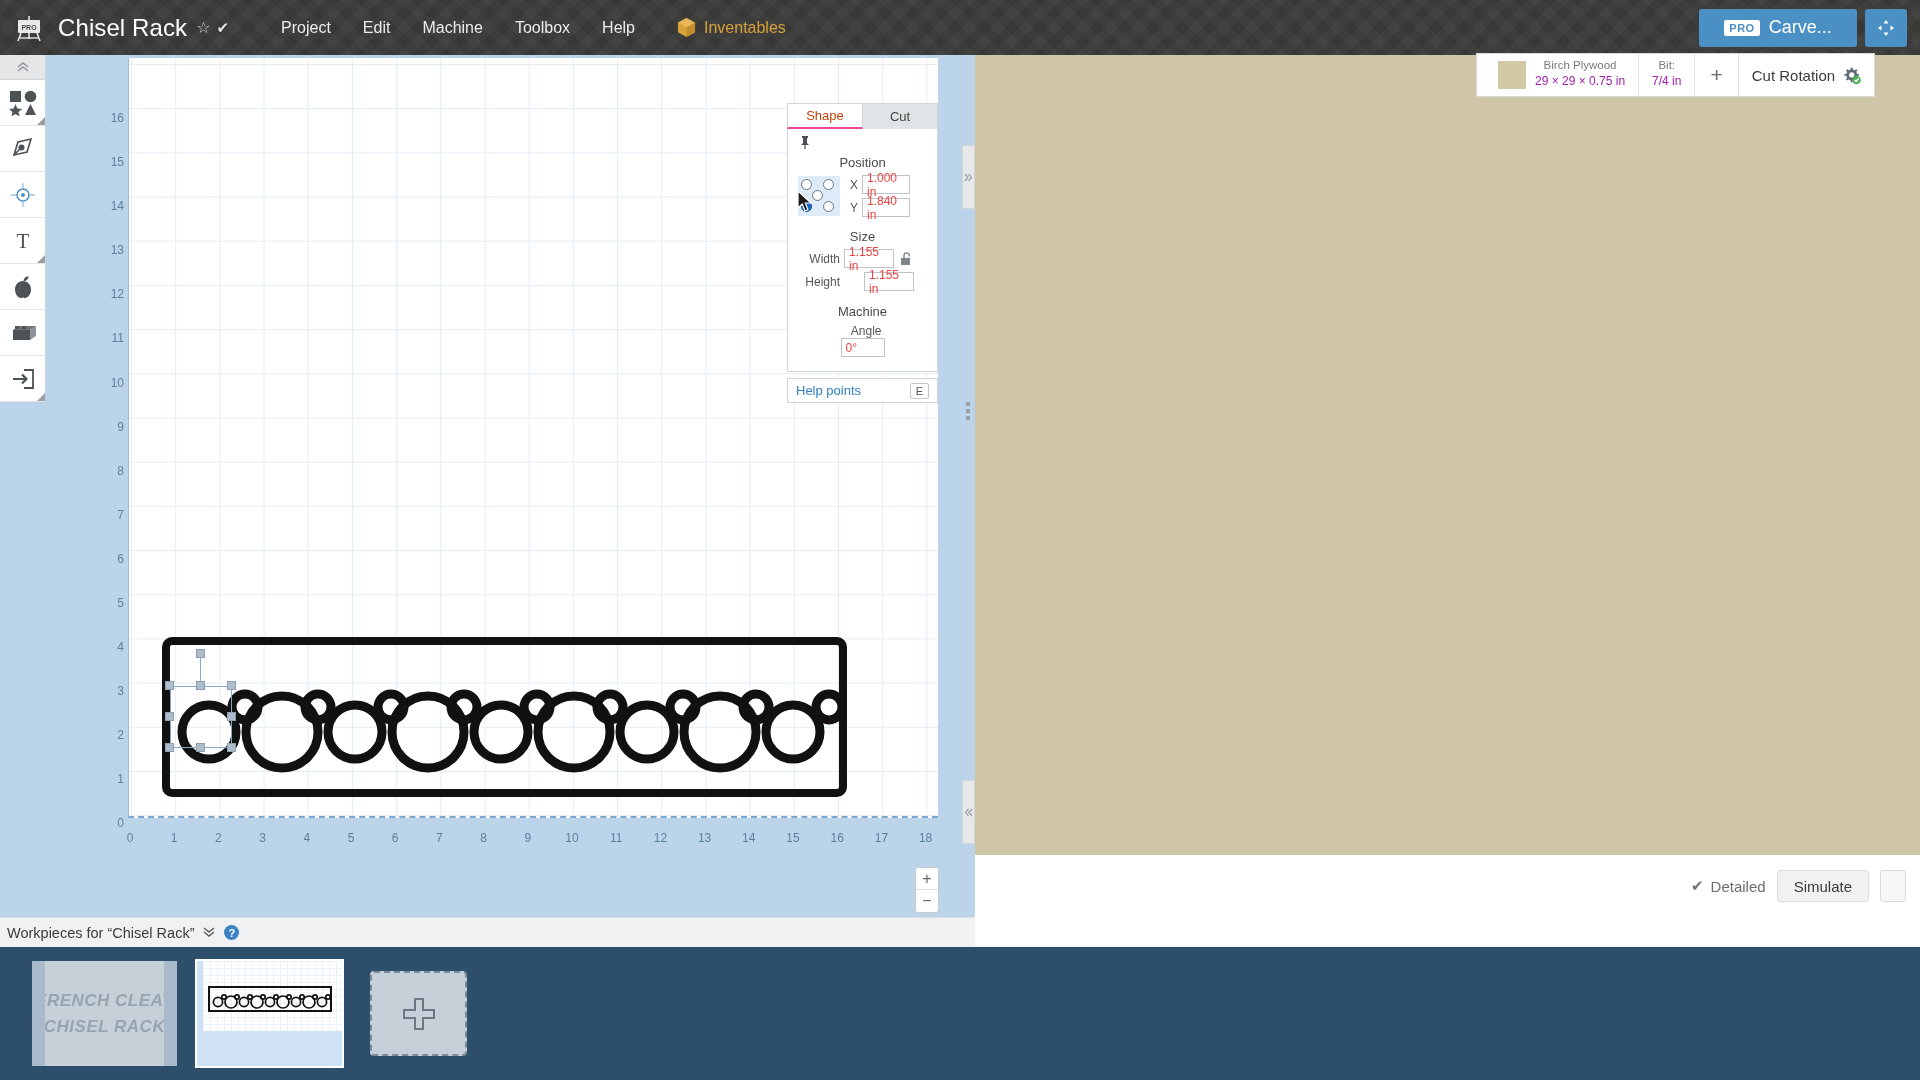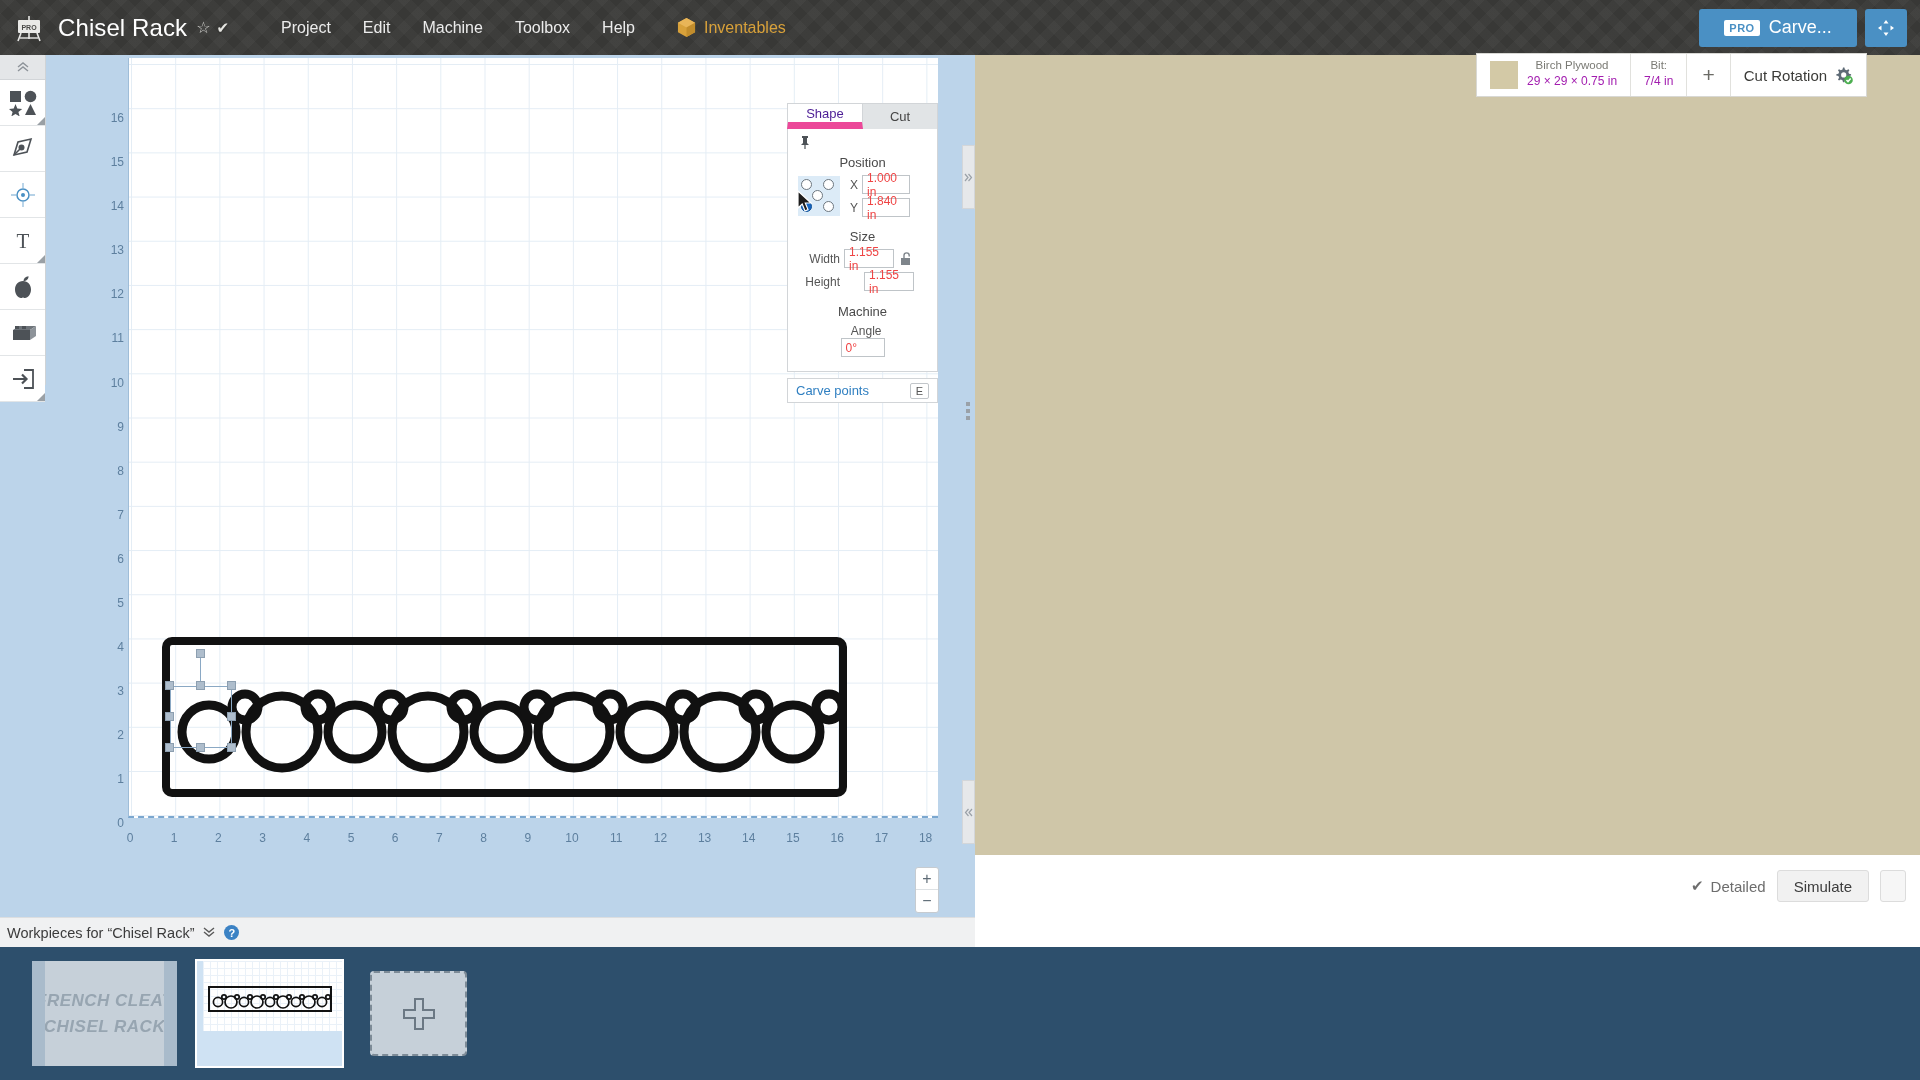--- a/index.html
+++ b/index.html
@@ -127,21 +127,21 @@
   
   #shape-panel {
     position: absolute; left: 787px; top: 103px; width: 151px; z-index: 20;
   }
   .panel-tabs { display: flex; height: 26px; }
   .ptab {
     flex: 1; display: flex; align-items: center; justify-content: center;
     font-size: 13px; color: #444; cursor: pointer;
     border: 1px solid #d2d5d8; border-bottom: none;
   }
-  .ptab.active { background: #fff; color: #4c1d95; border-bottom: 7px solid #ec4899; position: relative; z-index: 2; }
+  .ptab.active { background: #fff; color: #c2410c; border-bottom: 2px solid #ec4899; position: relative; z-index: 2; }
   .ptab.inactive { background: #e1e4e6; border-left: none; }
   .panel-body {
     background: #fff; border: 1px solid #d2d5d8; padding: 6px 10px 14px;
     margin-top: -1px;
   }
   .pin-row { height: 17px; }
   .pin-icon { width: 14px; height: 15px; cursor: pointer; }
   .sec-title { text-align: center; font-size: 13px; color: #4a4a4a; margin: 3px 0 5px; }
   .pos-row { display: flex; align-items: center; gap: 0; }
   .anchor-grid {
@@ -176,21 +176,21 @@
   }
 
   
   #preview-pane {
     position: absolute; left: 975px; top: 55px; width: 945px; height: 862px;
     background: #cfc6a8; overflow: hidden;
   }
   #material-bar {
     position: absolute; left: 1476px; top: 53px; height: 44px;
     background: #fff; border: 1px solid #d8d8d4; display: flex;
-    align-items: stretch; z-index: 15;
+    align-items: stretch; z-index: 15; padding-left: 8px;
   }
   .mb-cell { display: flex; align-items: center; padding: 0 13px; border-right: 1px solid #e1e1dd; }
   .mb-cell:last-child { border-right: none; }
   .swatch { width: 28px; height: 28px; background: #d3c9a6; margin-right: 9px; }
   .mb-top { font-size: 11.5px; color: #7a7a74; line-height: 13px; }
   .mb-bot { font-size: 12px; color: #a21caf; line-height: 19px; }
   .mb-center { text-align: center; }
   .plus-cell { font-size: 21px; color: #6b6b66; padding: 0 15px; cursor: pointer; }
   .cut-settings { font-size: 15px; color: #3b3b38; display: flex; align-items: center; gap: 7px; cursor: pointer; }
 
@@ -536,21 +536,21 @@
     </div>
 
     <div class="sec-title" style="margin-top:13px;">Machine</div>
     <div style="display:flex;align-items:center;flex-direction:column;">
       <span class="field-lbl wide">Angle</span>
       <span class="tf w3">0°</span>
     </div>
   </div>
 
   <div class="edit-points-row">
-    <span class="link-blue">Carve points</span>
+    <span class="link-blue">Help points</span>
     <span class="kbd">E</span>
   </div>
 </div>
 
 <svg class="cursor-arrow" width="18" height="24" viewBox="0 0 18 24">
   <path d="M1 1 L1 18 L5.2 14 L8 21 L11 19.6 L8.3 13 L14 13 Z" fill="#1d1d1d" stroke="#ffffff" stroke-width="1.2"></path>
 </svg>
 
 <div id="preview-pane">
   

